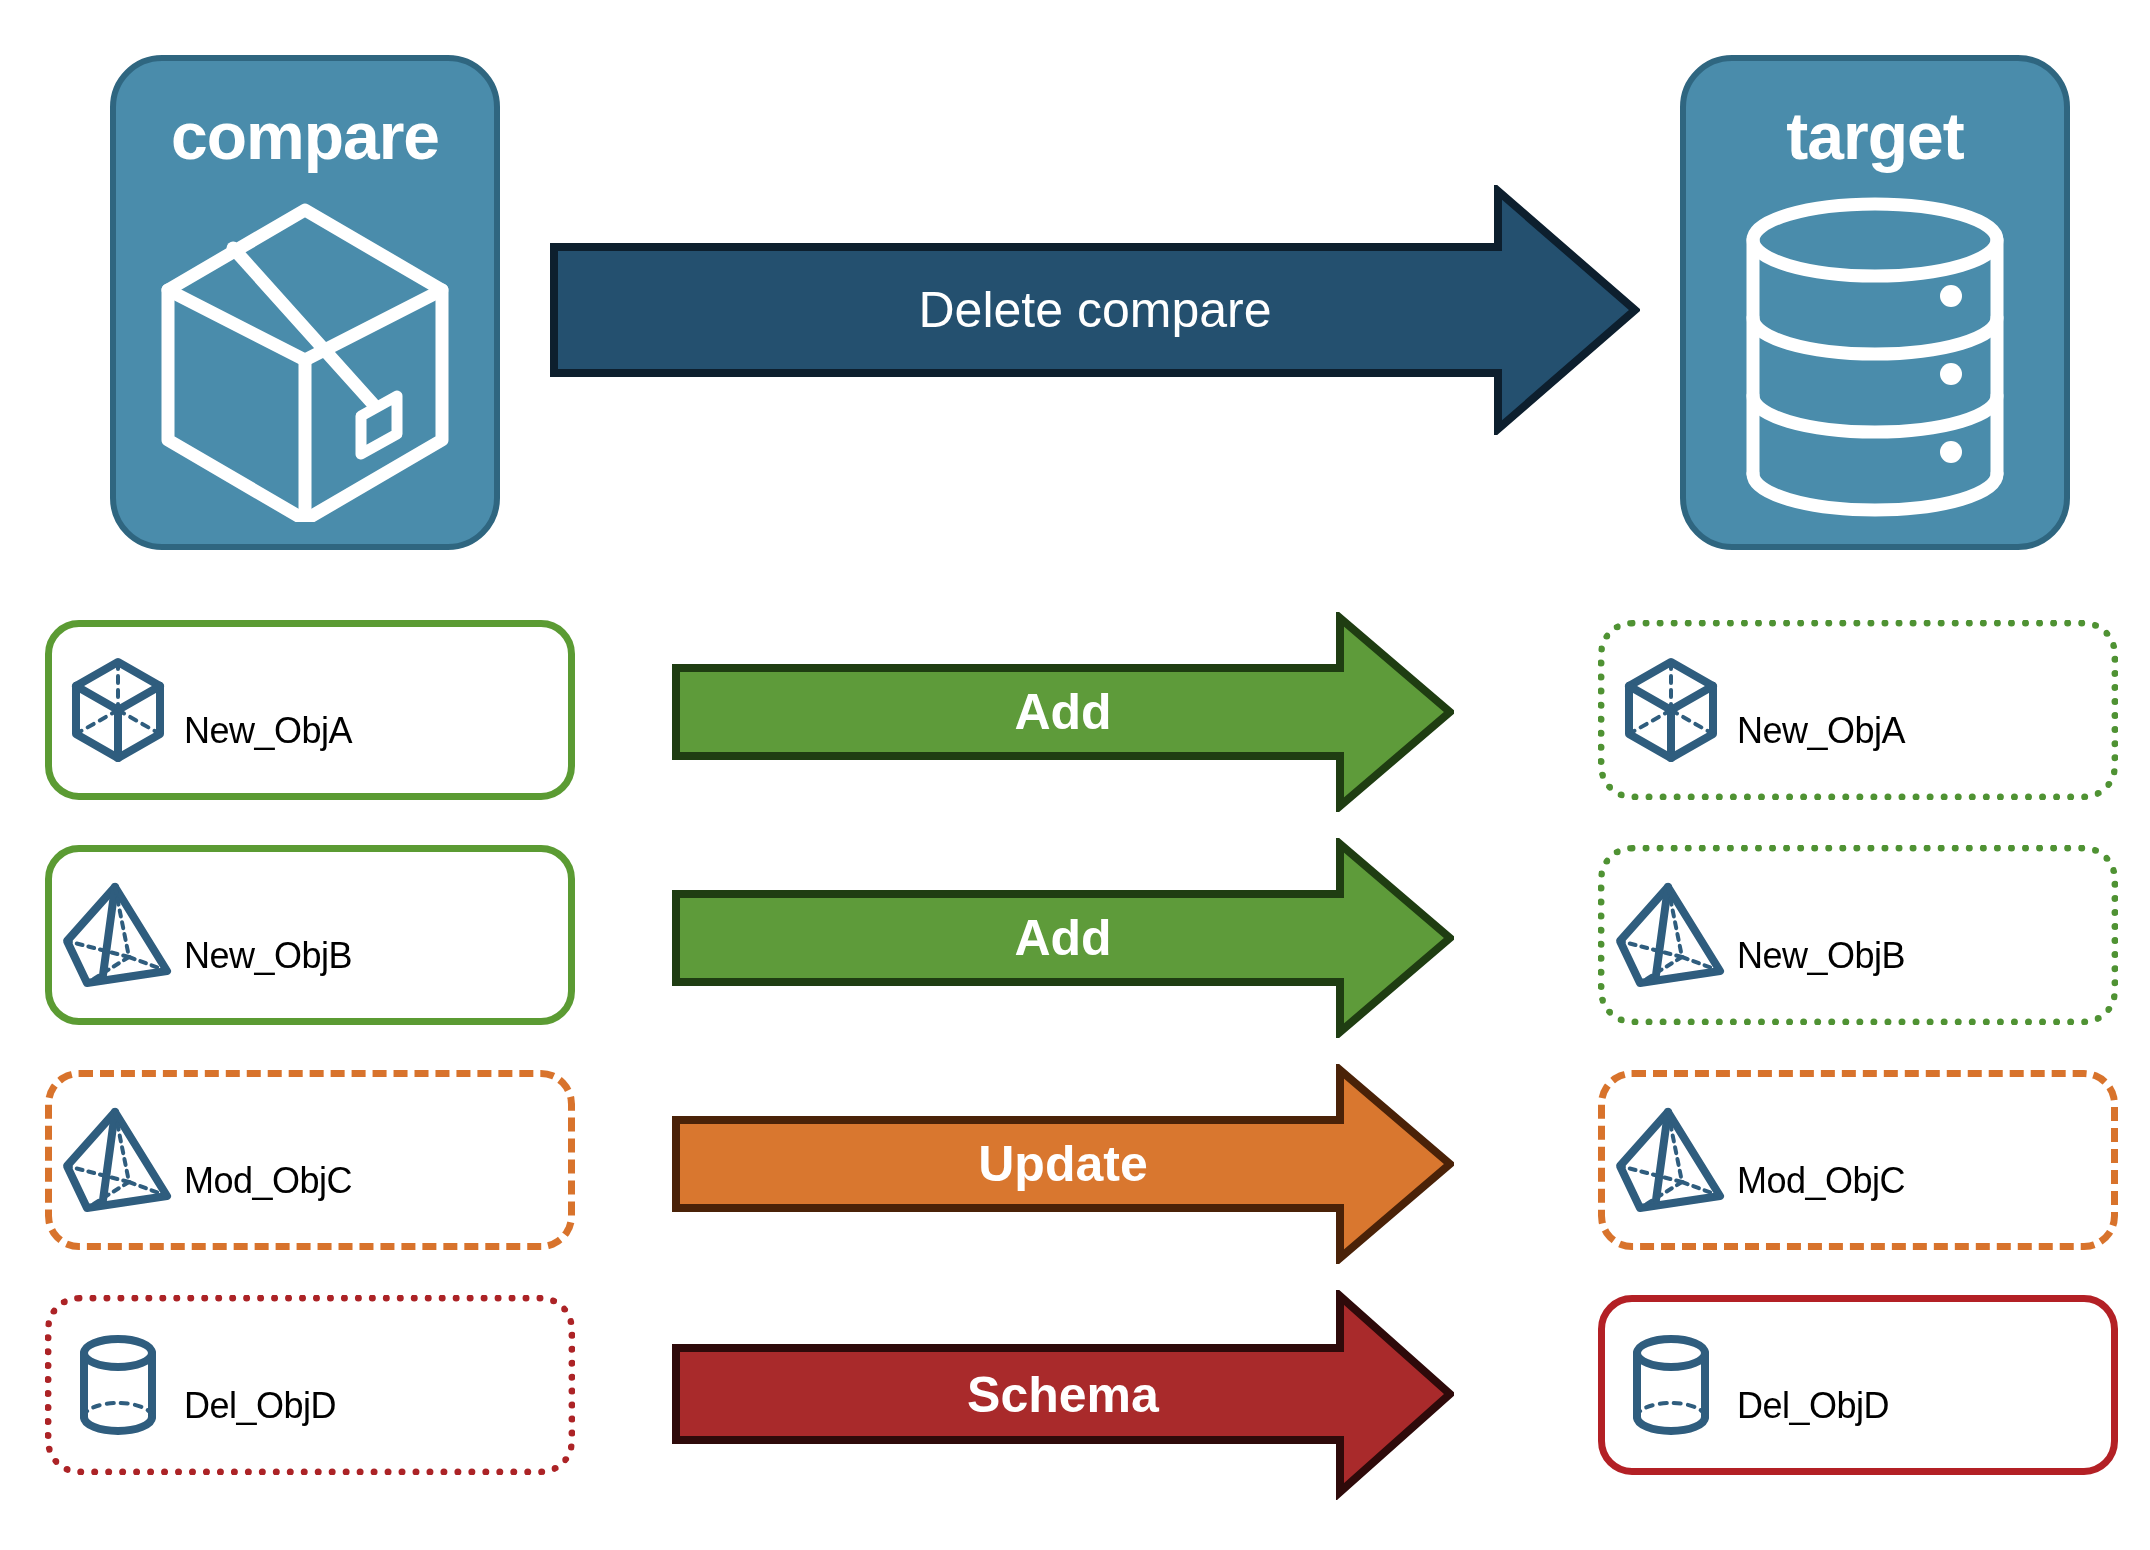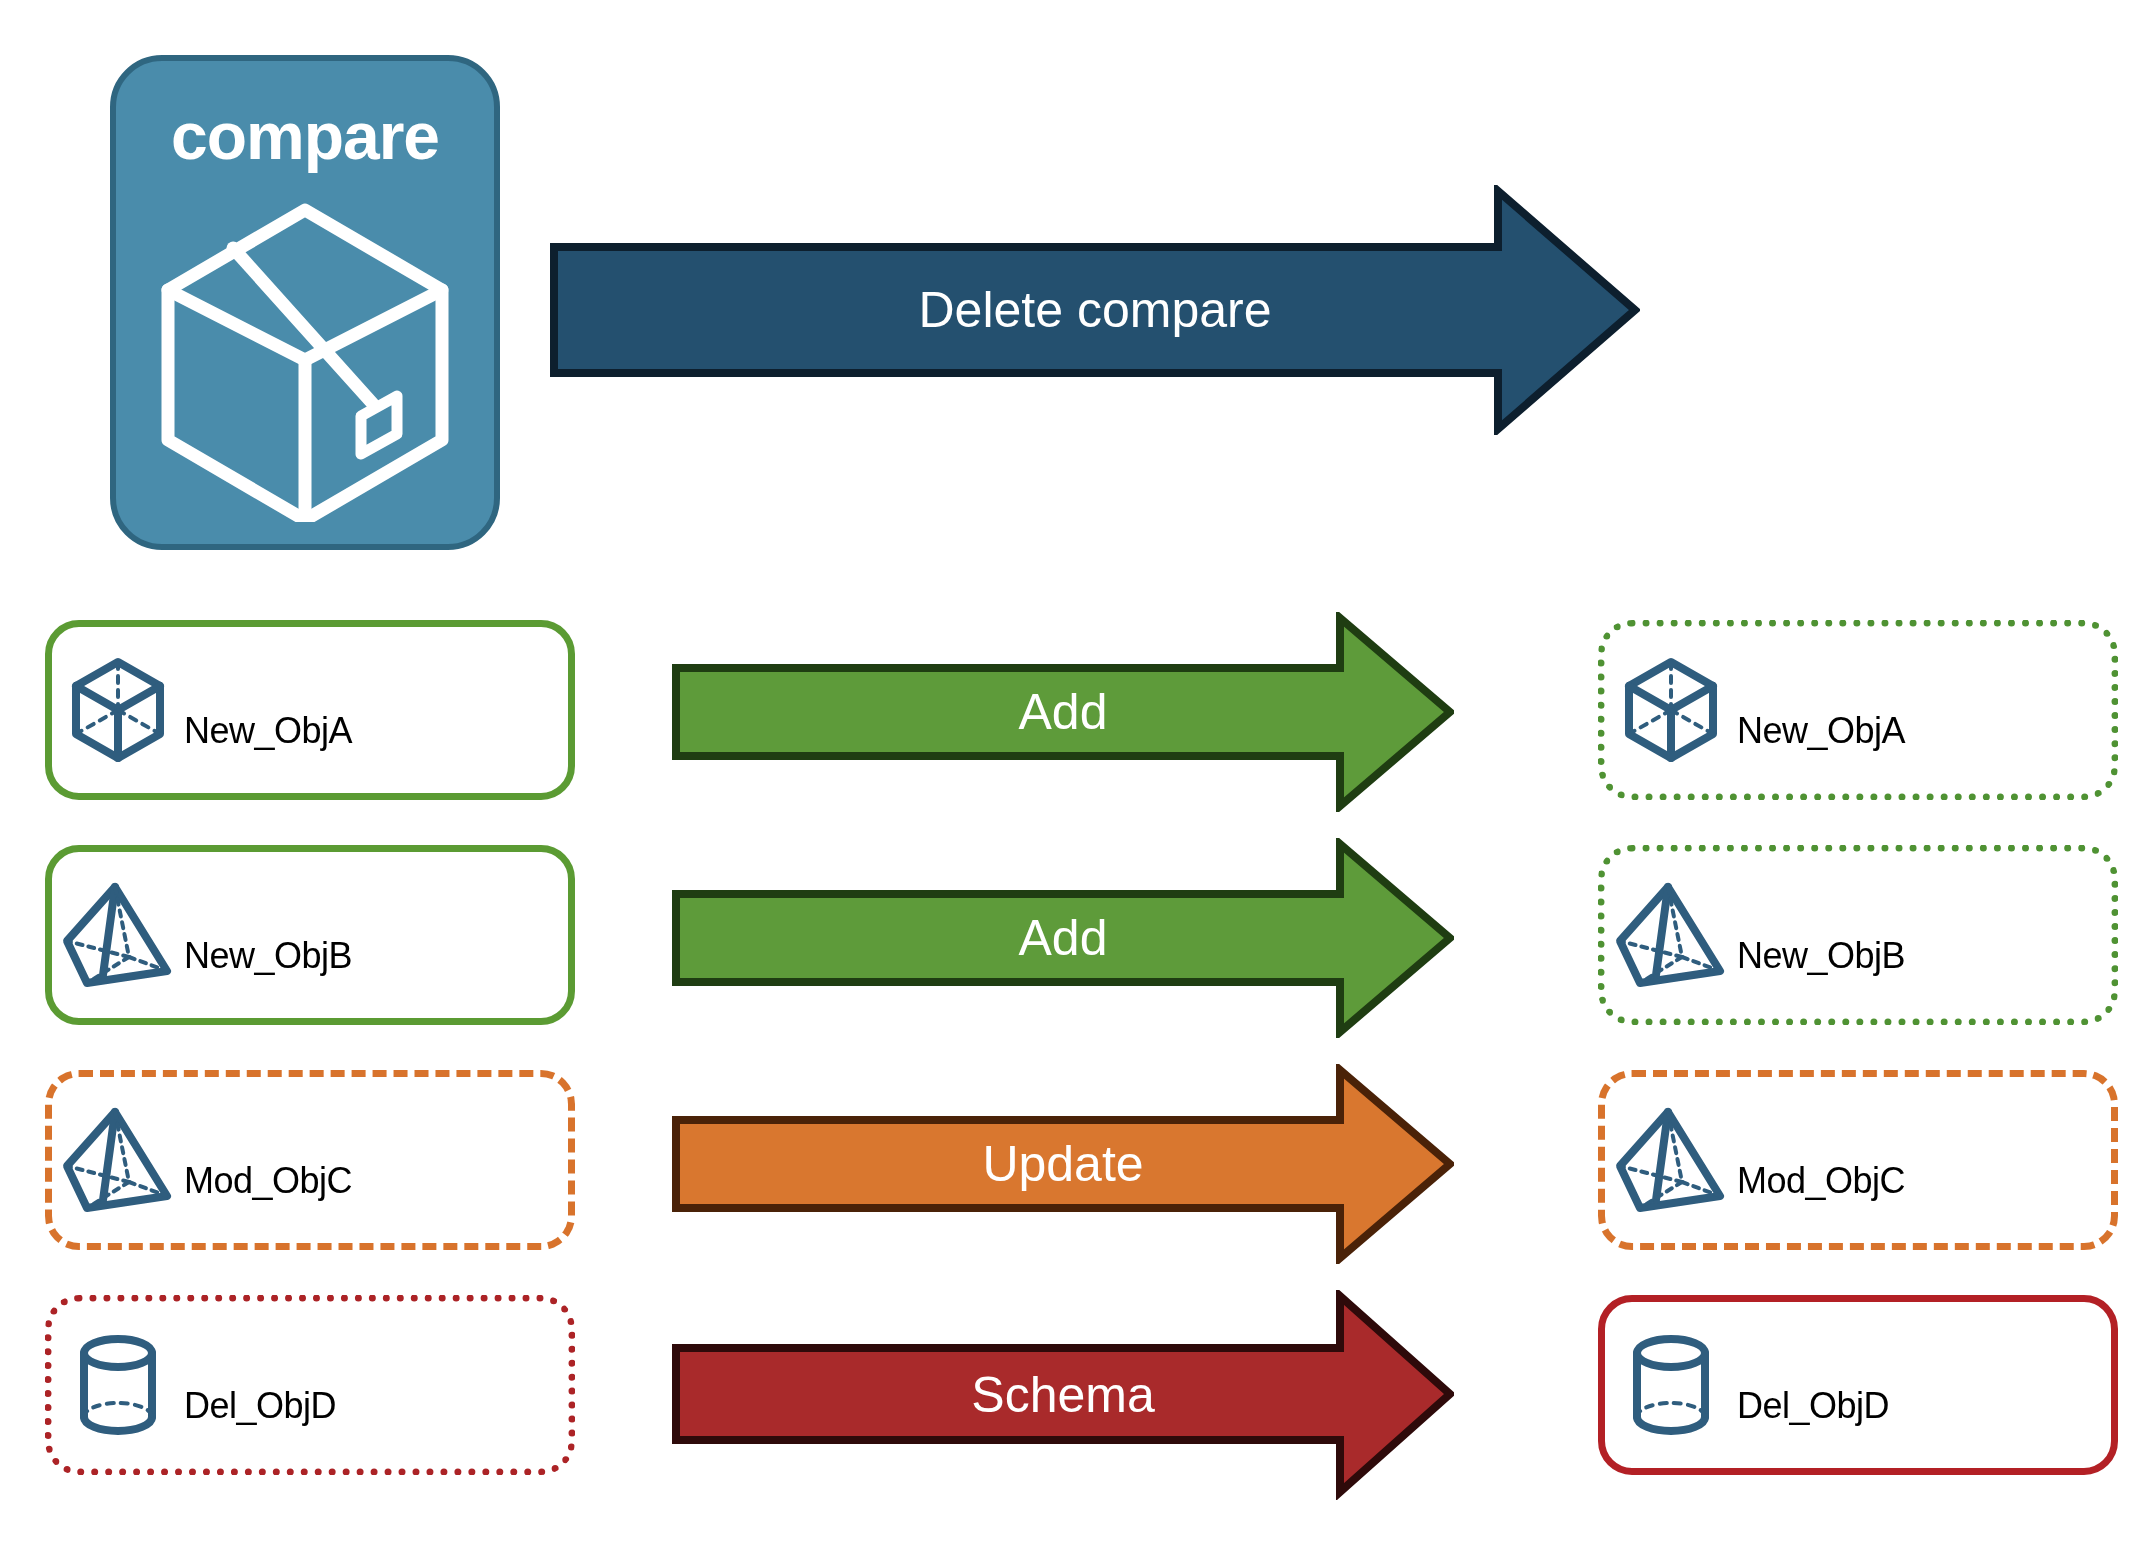--- a/index.html
+++ b/index.html
@@ -27,21 +27,21 @@
   .chip .ico{width:132px;flex:0 0 132px;display:flex;align-items:center;justify-content:center;}
   .chip .nm{font-size:36px;color:#000000;white-space:nowrap;letter-spacing:-.5px;margin-top:41px;}
 
   .b-solid-green{border:7px solid #5b9b33;}
   .b-dot-green{border:7px dotted #4f9233;}
   .b-dash-orange{border:7px dashed #d8732c;}
   .b-dot-red{border:7px dotted #ac2326;}
   .b-solid-red{border:7px solid #b32025;}
 
   
-  .rowarrow{position:absolute;}
+  .rowarrow{position:absolute;font-weight:bold;}
   .rowarrow .lbl{position:absolute;left:0;top:0;width:100%;height:100%;
                  display:flex;align-items:center;justify-content:center;
                  color:#ffffff;font-size:50px;pointer-events:none;}
 </style>
 </head>
 <body>
 
 <div id="stage">
 
   <div class="endpoint" id="ep-source" style="left:110px;top:55px;width:390px;height:495px;background:#4a8cab;border:6px solid #2f6680;">
@@ -61,20 +61,38 @@
           <line x1="78" y1="56" x2="218" y2="212"></line>
         </g>
 
         <g fill="none" stroke="#ffffff" stroke-width="11" stroke-linejoin="round">
           <polygon points="206,224 242,204 242,242 206,262"></polygon>
         </g>
       </svg>
     </div>
   </div>
 
+  <div class="endpoint" id="ep-target" style="left:1680px;top:55px;width:390px;height:495px;background:#4a8cab;border:6px solid #2f6680;">
+    <div class="cap">target</div>
+    <div class="art">
+      <svg width="280" height="330" viewBox="0 0 280 330" aria-hidden="true">
+        <g fill="none" stroke="#ffffff" stroke-width="13" stroke-linejoin="round" stroke-linecap="round">
+          <ellipse cx="140" cy="48" rx="122" ry="36"></ellipse>
+          <path d="M18 48 V282"></path>
+          <path d="M262 48 V282"></path>
+          <path d="M18 282 a122 36 0 0 0 244 0"></path>
+          <path d="M18 126 a122 36 0 0 0 244 0"></path>
+          <path d="M18 204 a122 36 0 0 0 244 0"></path>
+        </g>
+        <circle cx="216" cy="104" r="11" fill="#ffffff"></circle>
+        <circle cx="216" cy="182" r="11" fill="#ffffff"></circle>
+        <circle cx="216" cy="260" r="11" fill="#ffffff"></circle>
+      </svg>
+    </div>
+  </div>
 
   <div class="bigarrow" style="left:550px;top:185px;width:1090px;height:250px;">
     <svg width="1090" height="250" viewBox="0 0 1090 250" aria-hidden="true">
       <polygon points="4,62 948,62 948,6 1085,125 948,244 948,188 4,188" fill="#24506f" stroke="#0d1f2e" stroke-width="8" stroke-linejoin="miter"></polygon>
     </svg>
     <div class="lbl" style="padding-right:120px;">Delete compare</div>
   </div>
 
   <div class="chip b-solid-green" style="left:45px;top:620px;width:530px;height:180px;">
     <span class="ico">

